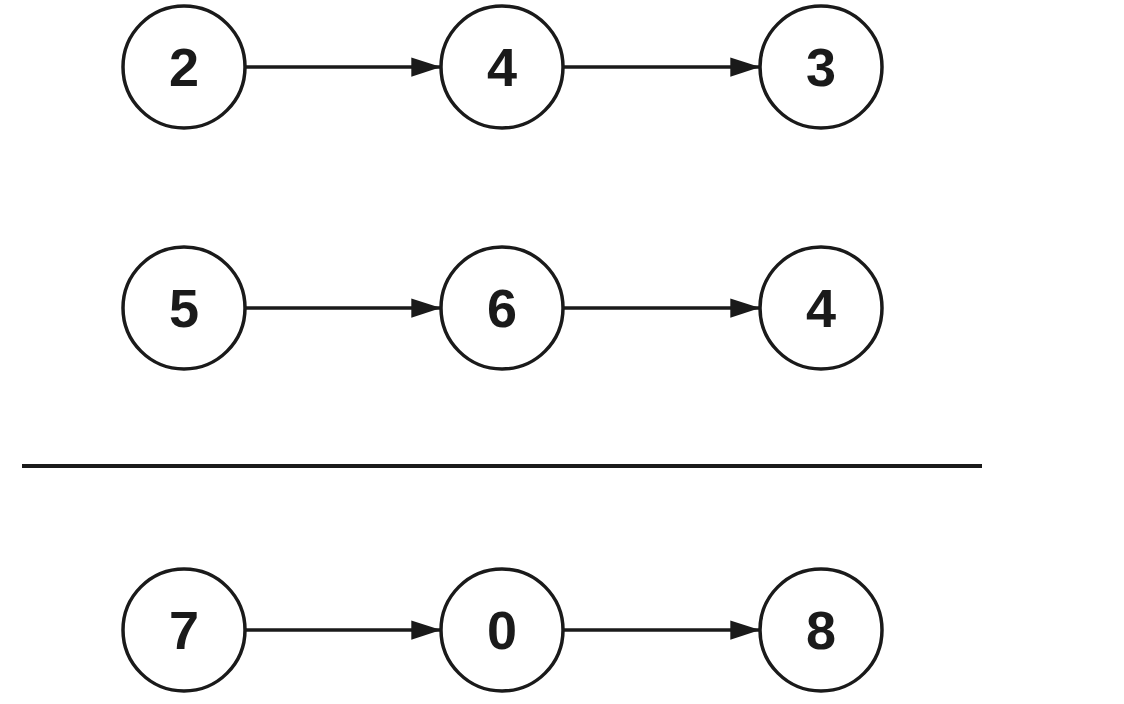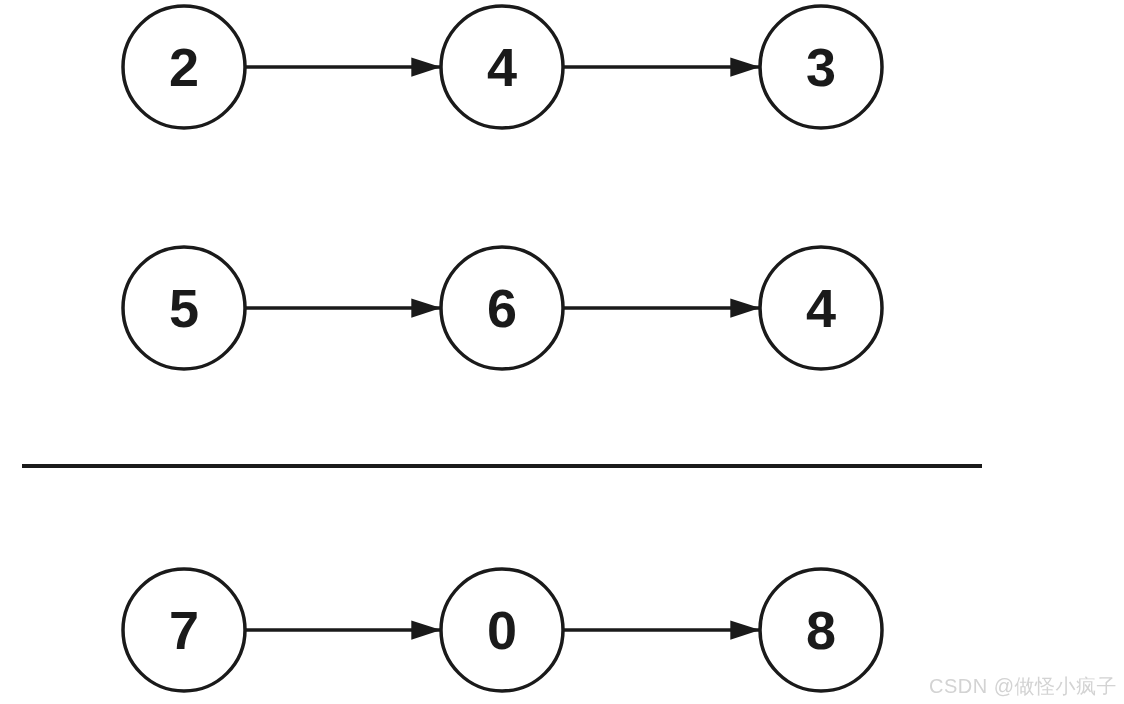--- a/index.html
+++ b/index.html
@@ -67,14 +67,13 @@
         <line x1="564" y1="630" x2="759" y2="630" stroke="#1a1a1a" stroke-width="3.5" marker-end="url(#arrowhead)"></line>
         <circle cx="184" cy="630" r="61" fill="#ffffff" stroke="#1a1a1a" stroke-width="3.5"></circle>
         <text x="184" y="649" text-anchor="middle" font-family="&quot;Liberation Sans&quot;, sans-serif" font-size="54" font-weight="bold" fill="#1a1a1a">7</text>
         <circle cx="502" cy="630" r="61" fill="#ffffff" stroke="#1a1a1a" stroke-width="3.5"></circle>
         <text x="502" y="649" text-anchor="middle" font-family="&quot;Liberation Sans&quot;, sans-serif" font-size="54" font-weight="bold" fill="#1a1a1a">0</text>
         <circle cx="821" cy="630" r="61" fill="#ffffff" stroke="#1a1a1a" stroke-width="3.5"></circle>
         <text x="821" y="649" text-anchor="middle" font-family="&quot;Liberation Sans&quot;, sans-serif" font-size="54" font-weight="bold" fill="#1a1a1a">8</text>
       </g>
       <line x1="22" y1="466" x2="982" y2="466" stroke="#1a1a1a" stroke-width="4"></line>
     </svg>
-  <div class="watermark" style="color: rgb(211, 211, 211);">CSDN @做怪小疯子</div>
 </div>
 
 </body></html>

